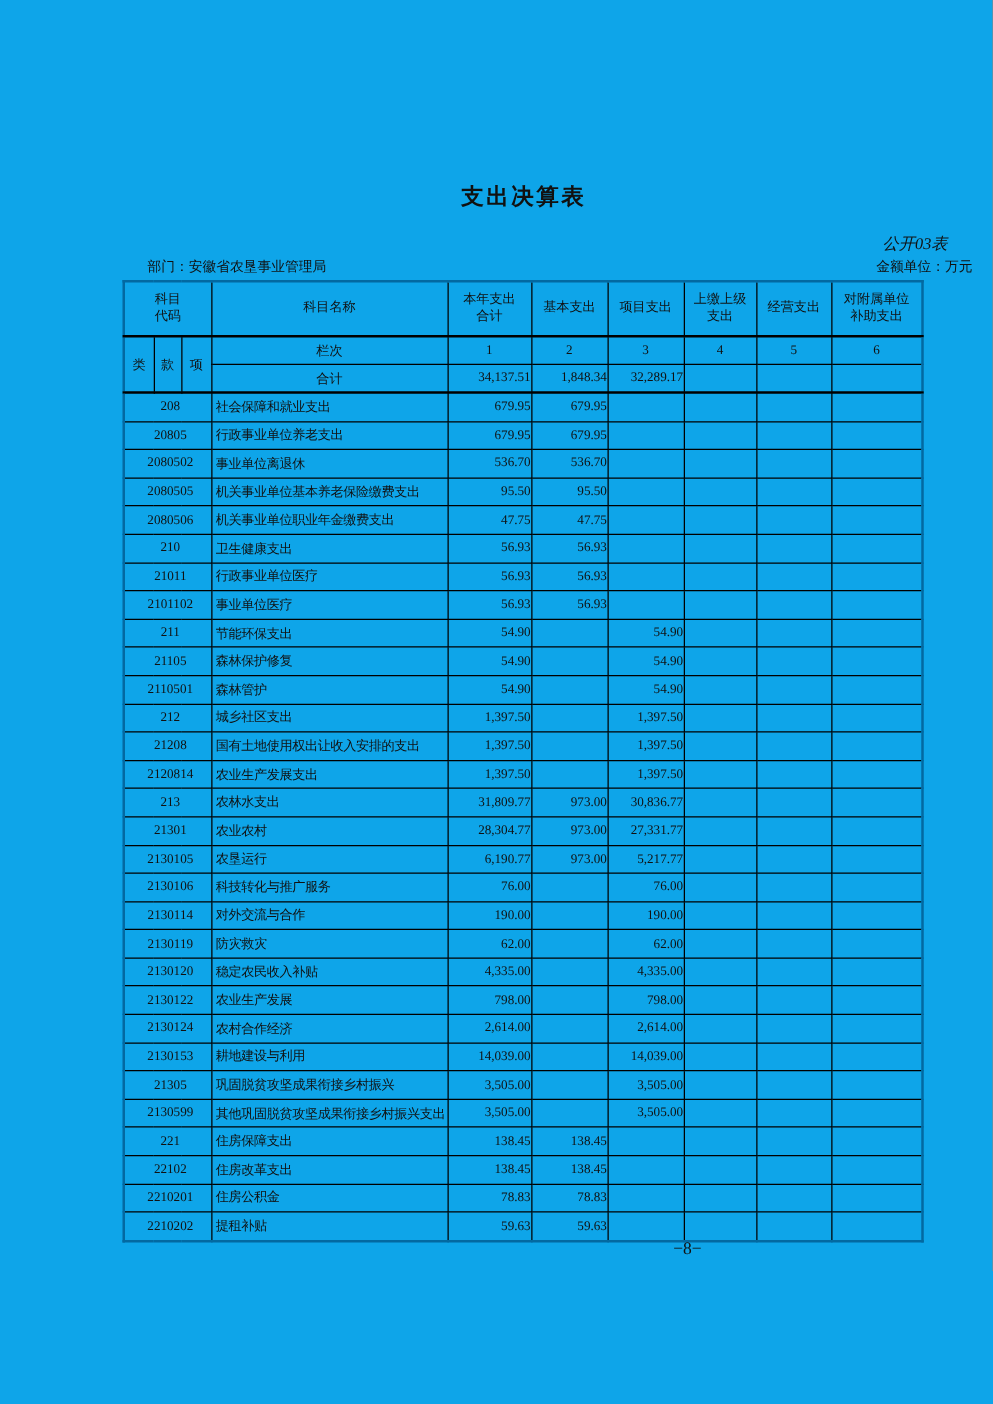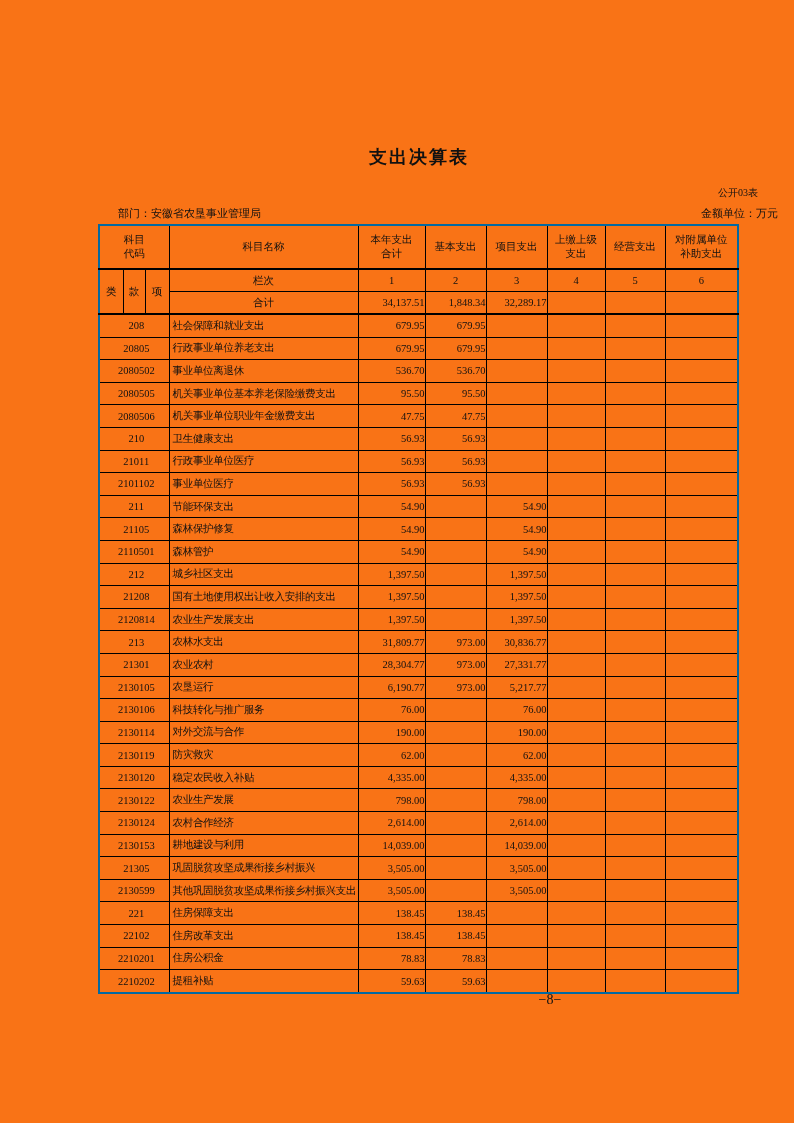--- a/index.html
+++ b/index.html
@@ -1,33 +1,33 @@
 <!DOCTYPE html>
 <html><head>
 <meta charset="utf-8">
 <style>
   html,body{margin:0;padding:0;background:#888;}
   .page{
     position:relative;
     width:794px;height:1123px;
-    background:#f97316;
+    background:#0ea5e9;
     font-family:"Liberation Serif","DejaVu Serif",serif;
     color:#111;
     overflow:hidden;
     margin:0 auto;
   }
   .page-title{
     position:absolute;top:145px;left:98px;width:642px;
     text-align:center;
     font-family:"Liberation Sans","DejaVu Sans",sans-serif;
     font-weight:700;font-size:18px;letter-spacing:2px;
   }
   .form-no{
     position:absolute;top:186px;left:98px;width:660px;
-    text-align:right;font-size:10px;
+    text-align:right;font-size:13px;font-style:italic;
   }
   .meta-line{
     position:absolute;top:206px;left:98px;width:660px;
     font-size:11px;
     margin-left:20px;
   }
   .meta-line .dept{float:left;}
   .meta-line .unit{float:right;}
   table.main{
     position:absolute;top:224px;left:98px;

